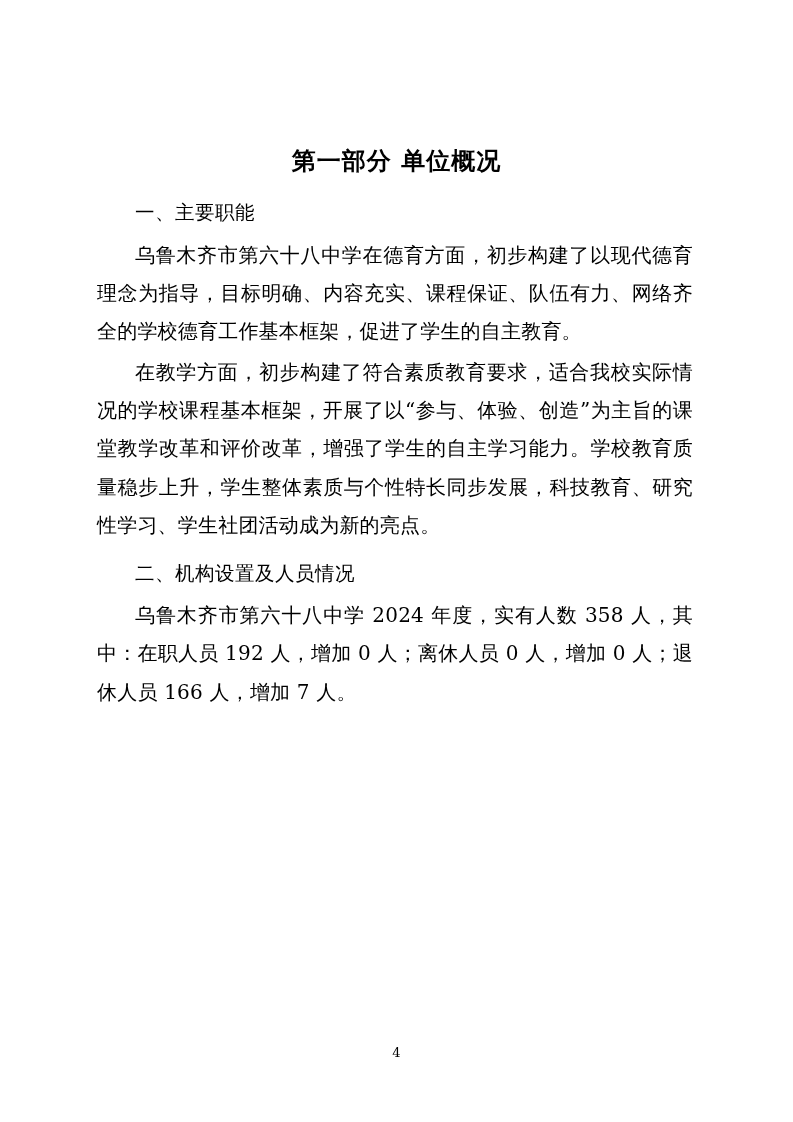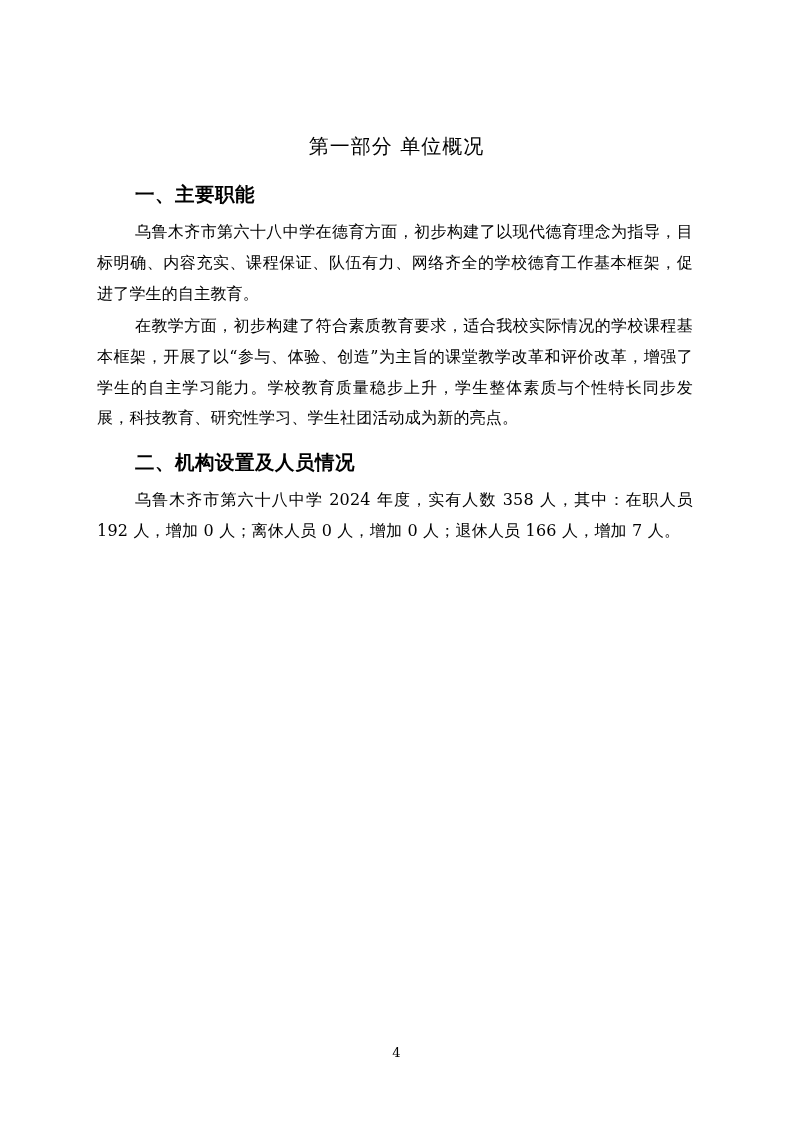--- a/index.html
+++ b/index.html
@@ -19,36 +19,36 @@
     position: absolute;
     left: 0;
     top: 0;
     width: 793px;
     height: 1122px;
     box-sizing: border-box;
     padding: 130px 97px 60px 97px;
   }
   .doc-title {
     text-align: center;
-    font-size: 20px;
-    font-weight: normal;
+    font-size: 24px;
+    font-weight: bold;
     letter-spacing: 1px;
-    margin: 0 0 16px 0;
+    margin: 12px 0 16px 0;
     line-height: 1.6;
   }
   .section-heading {
     font-size: 19.5px;
-    font-weight: bold;
+    font-weight: normal;
     margin: 12px 0 6px 0;
     text-indent: 38px;
     line-height: 1.7;
     letter-spacing: 0.5px;
   }
   .para {
-    font-size: 16px;
+    font-size: 20px;
     line-height: 1.92;
     margin: 0 3px 2px 0;
     text-indent: 38px;
     text-align: justify;
     text-justify: inter-ideograph;
     letter-spacing: 0.2px;
   }
   .page-number {
     position: absolute;
     left: 0;

